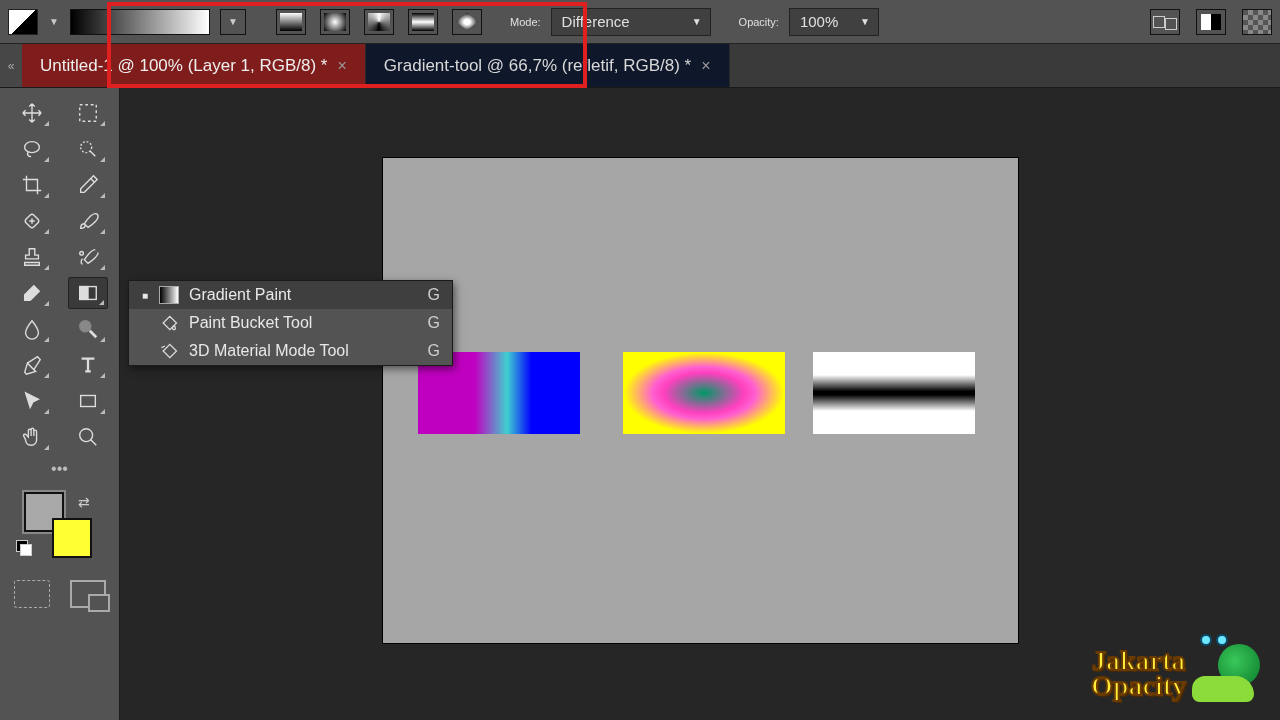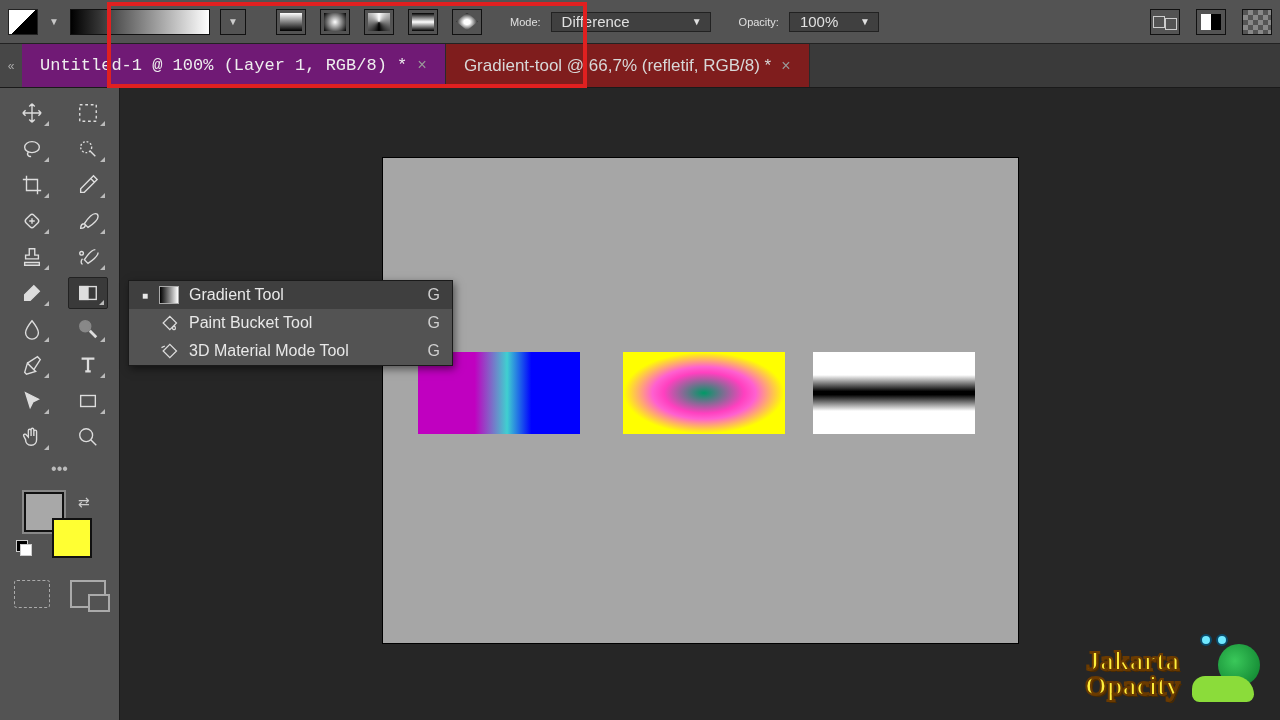--- a/index.html
+++ b/index.html
@@ -12,38 +12,38 @@
 .grad-preview { width: 140px; height: 26px; background: linear-gradient(90deg,#000 0%,#fff 100%); border: 1px solid #111; }
 .grad-drop { width: 26px; height: 26px; background:#535353; border:1px solid #111; display:flex; align-items:center; justify-content:center; color:#ccc; font-size:10px; }
 .type-icons { display:flex; gap:14px; margin-left:20px; }
 .type-icon { width:30px; height:26px; border:1px solid #111; background:#535353; position:relative; }
 .type-icon.linear::after{content:"";position:absolute;inset:3px;background:linear-gradient(180deg,#fff,#000);}
 .type-icon.radial::after{content:"";position:absolute;inset:3px;background:radial-gradient(circle,#fff,#000);}
 .type-icon.angle::after{content:"";position:absolute;inset:3px;background:conic-gradient(#fff,#000,#fff);}
 .type-icon.reflected::after{content:"";position:absolute;inset:3px;background:linear-gradient(180deg,#000,#fff 50%,#000);}
 .type-icon.diamond::after{content:"";position:absolute;inset:3px;background:radial-gradient(#fff 20%,#000 80%);clip-path:polygon(50% 0,100% 50%,50% 100%,0 50%);}
 .opt-label { font-size: 11px; color:#e0e0e0; margin-left:18px; }
-.opt-select { height:20px; min-width:160px; background:#404040; border:1px solid #222; color:#e0e0e0; font-size:15px; padding:0 32px 0 10px; position:relative; display:flex; align-items:center; }
+.opt-select { height:28px; min-width:160px; background:#404040; border:1px solid #222; color:#e0e0e0; font-size:15px; padding:0 32px 0 10px; position:relative; display:flex; align-items:center; }
 .opt-select .sel-chev{position:absolute; right:8px; font-size:10px;}
 .opt-small { min-width:90px;text-align:right; }
 .right-icons { margin-left:auto; display:flex; gap:16px; }
 .ri { width:30px; height:26px; border:1px solid #111; background:#535353; position:relative;}
 .ri.rev::after{content:"";position:absolute;inset:4px;background:linear-gradient(90deg,#fff 50%,#000 50%);}
 .ri.dither::before{content:"";position:absolute;left:2px;top:6px;width:10px;height:10px;border:1px solid #ccc;}
 .ri.dither::after{content:"";position:absolute;right:2px;bottom:4px;width:10px;height:10px;border:1px solid #ccc;}
 .ri.trans{background-image:repeating-conic-gradient(#888 0 25%,#555 0 50%);background-size:10px 10px;}
 
 
 .red-box { position:absolute; left:107px; top:2px; width:480px; height:86px; border:4px solid #e02020; pointer-events:none; z-index:50;}
 
 
 .tab-bar { height:44px; background:#3a3a3a; display:flex; align-items:stretch; border-bottom:1px solid #1a1a1a; }
 .collapse { width:22px; display:flex; align-items:center; justify-content:center; color:#aaa; font-size:12px; background:#474747;}
-.tab { display:flex; align-items:center; padding:0 18px; font-size:17px; color:#d8d8d8; background:#7f1d1d; border-right:1px solid #2a2a2a; gap:10px;}
-.tab.active { background:#701a75; color:#eee;font-family:Liberation Mono, monospace;}
+.tab { display:flex; align-items:center; padding:0 18px; font-size:17px; color:#d8d8d8; background:#0f172a; border-right:1px solid #2a2a2a; gap:10px;}
+.tab.active { background:#7f1d1d; color:#eee;}
 .tab .close { color:#999; font-size:16px; cursor:pointer; }
 .tab:first-of-type { margin-left:100px; }
 
 
 .main { display:flex; height:calc(720px - 88px); }
 
 
 .toolbox { width:120px; background:#535353; border-right:1px solid #1c1c1c; padding:8px 6px; display:flex; flex-direction:column; gap:2px;}
 .tool-row { display:flex; gap:16px; justify-content:center; height:34px; align-items:center;}
 .tool { width:40px; height:32px; display:flex; align-items:center; justify-content:center; color:#ddd; position:relative; cursor:pointer; border-radius:2px; }
@@ -74,21 +74,21 @@
 
 .ctx { position:absolute; left:128px; top:280px; width:325px; background:#535353; border:1px solid #1a1a1a; box-shadow:2px 3px 8px rgba(0,0,0,.5); z-index:40; }
 .ctx-item { display:flex; align-items:center; height:28px; padding:0 12px; font-size:16px; color:#e8e8e8; gap:10px; }
 .ctx-item.sel { background:#3f3f3f; }
 .ctx-dot { width:8px; text-align:center; font-size:10px;}
 .ctx-icon { width:20px; height:18px; display:flex; align-items:center; justify-content:center; }
 .ctx-icon.grad{border:1px solid #aaa;background:linear-gradient(90deg,#000,#fff);}
 .ctx-key { margin-left:auto; color:#cfcfcf; }
 
 
-.watermark { position:absolute; right:18px; bottom:14px; display:flex; align-items:center; gap:12px; }
+.watermark { position:absolute; right:18px; bottom:14px; display:flex; align-items:center; gap:6px; }
 .wm-text { font-family: "Comic Sans MS", cursive; font-weight:bold; font-size:28px; line-height:.9; color:#ffef3a; -webkit-text-stroke:2px #6a3a00; text-shadow:2px 2px 0 #4a2a00; text-align:center;}
 .snail { width:70px; height:66px; position:relative; }
 .snail .body{position:absolute;bottom:4px;left:0;width:62px;height:26px;background:#8bdc3a;border-radius:14px 20px 8px 8px;}
 .snail .shell{position:absolute;right:2px;top:4px;width:42px;height:42px;border-radius:50%;background:radial-gradient(circle at 40% 40%,#3ac85a,#0a7a2a);}
 .snail .eye{position:absolute;top:-6px;width:12px;height:12px;border-radius:50%;background:#6fe8ff;border:2px solid #0a4a6a;}
 .snail .eye.l{left:8px;} .snail .eye.r{left:24px;}
 
 svg { width:22px; height:22px; stroke:#ddd; stroke-width:1.5; fill:none; }
 </style>
 </head>
@@ -306,21 +306,21 @@
       <div class="sample s2"></div>
       <div class="sample s3"></div>
     </div>
   </div>
 </div>
 
 <div class="ctx">
   <div class="ctx-item sel">
     <span class="ctx-dot">■</span>
     <span class="ctx-icon grad"></span>
-    <span>Gradient Tool</span>
+    <span>Gradient Paint</span>
     <span class="ctx-key">G</span>
   </div>
   <div class="ctx-item">
     <span class="ctx-dot"></span>
     <span class="ctx-icon">
         <svg viewBox="0 0 24 24">
           <path d="M5 12l8-8 8 8-8 8zM19 16c1 2 1 4-1 4s-2-2-1-4z"></path>
         </svg>
       </span>
     <span>Paint Bucket Tool</span>

